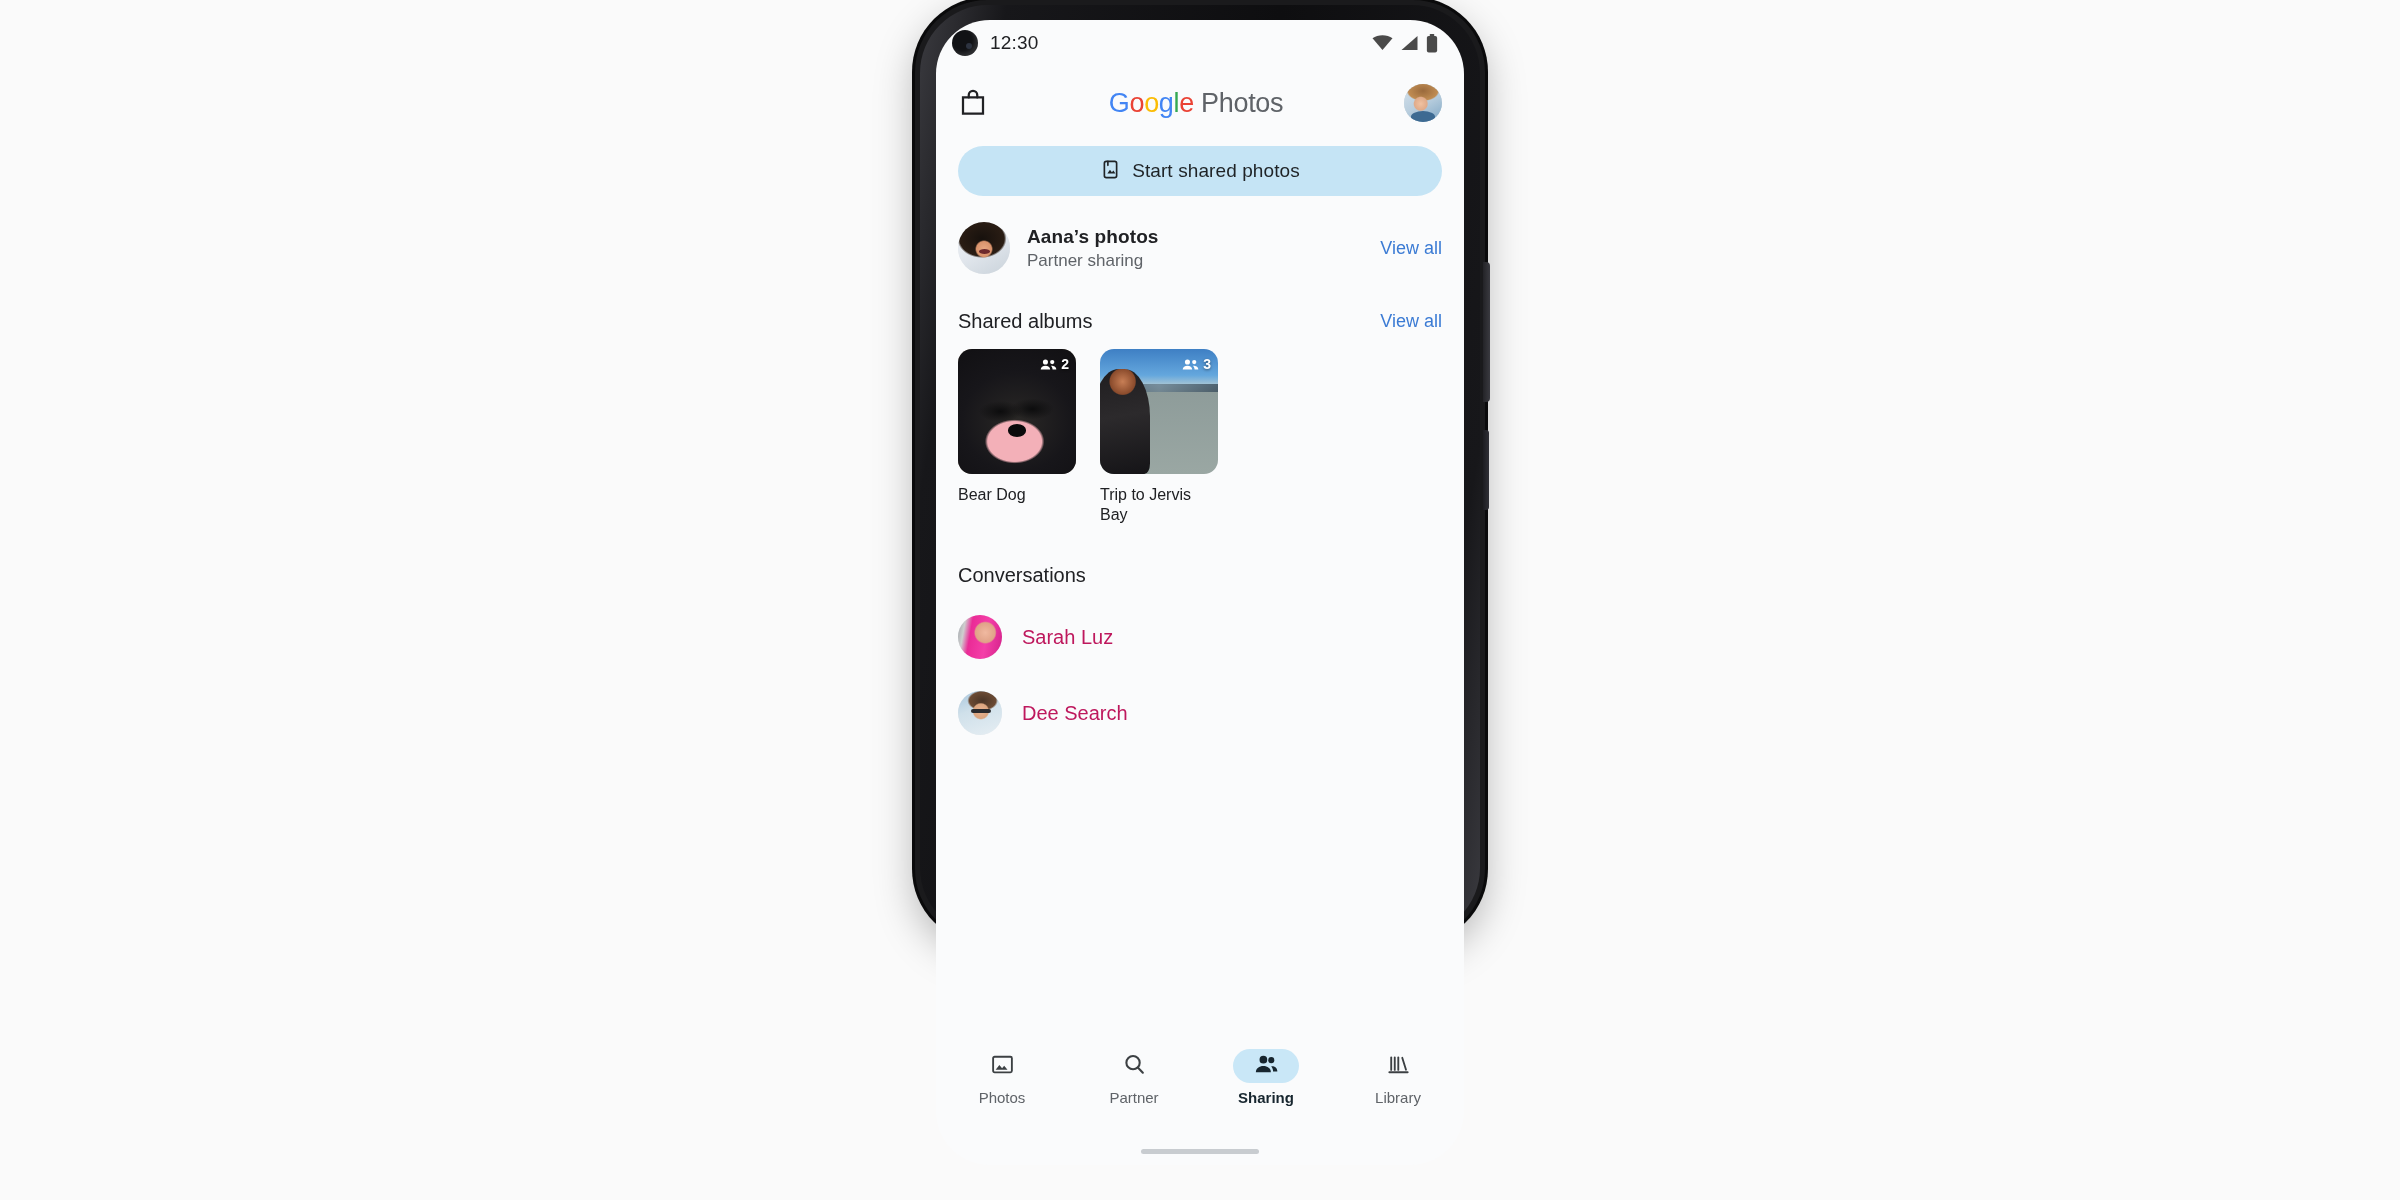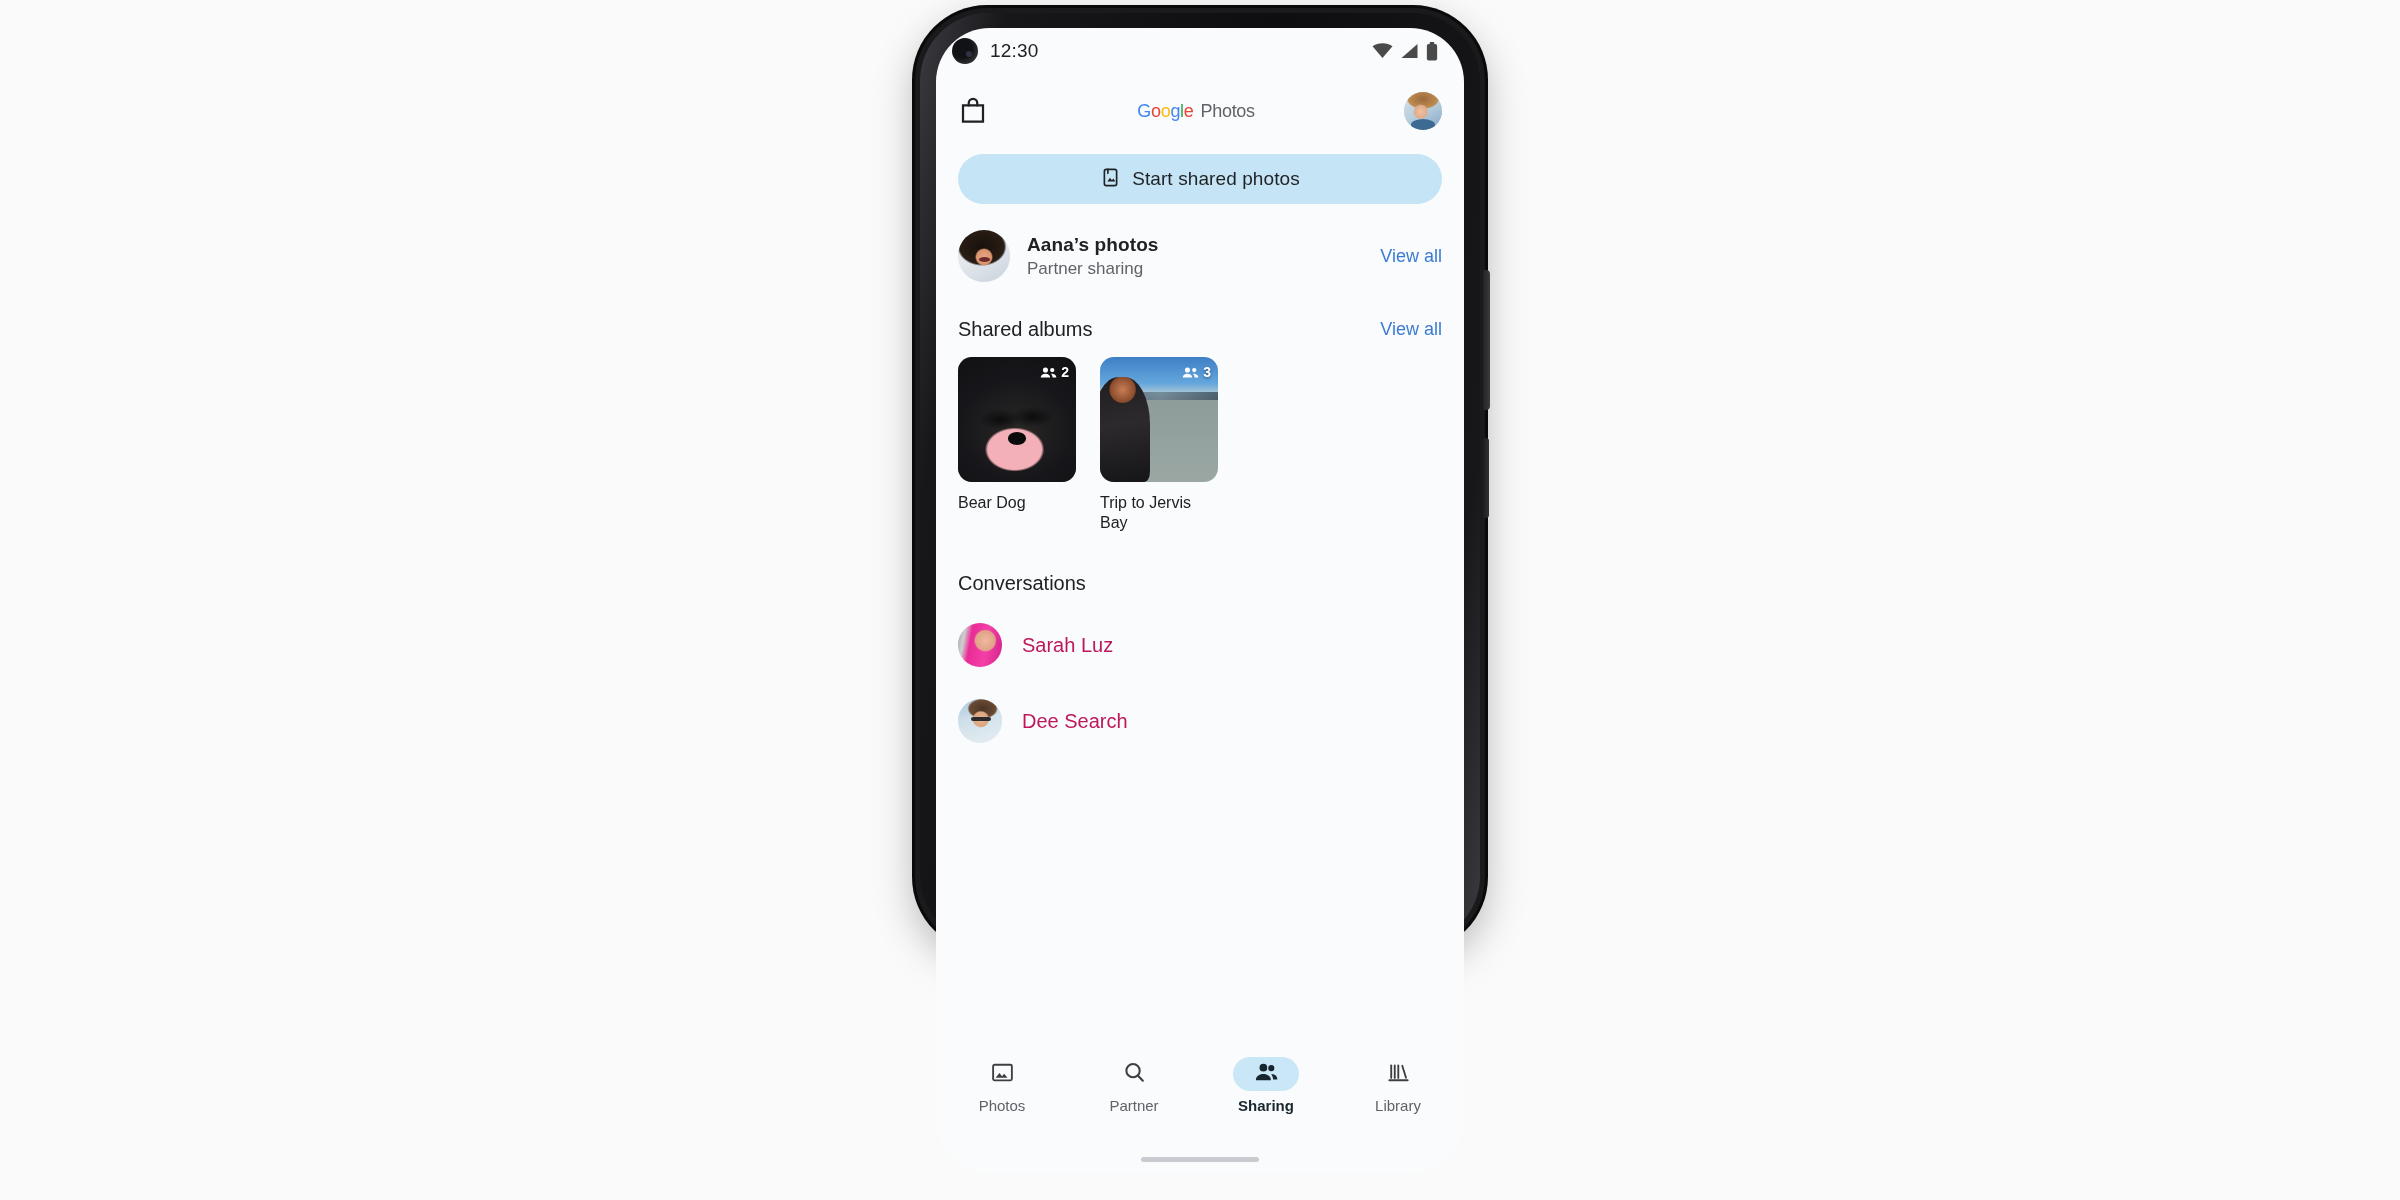--- a/index.html
+++ b/index.html
@@ -7,21 +7,21 @@
   body {
     background:#fafafa;
     font-family:"Liberation Sans", sans-serif;
     overflow:hidden;
     position:relative;
   }
 
   
   #phone-frame {
     position:absolute;
-    left:915px; top:8px;
+    left:915px; top:0;
     width:570px; height:941px;
     background:#1a1a1c;
     border-radius:72px;
     box-shadow:0 0 0 3px #0a0a0b, 0 14px 40px rgba(0,0,0,.28);
   }
   #phone-frame::before{
     content:"";
     position:absolute; inset:5px;
     border-radius:68px;
     background:linear-gradient(100deg,#3b3b40 0%,#17171a 12%,#0e0e10 50%,#17171a 88%,#3b3b40 100%);
@@ -84,21 +84,21 @@
   
   #app-bar{
     height:74px;
     display:flex; align-items:center;
     padding:0 22px;
   }
   #store-icon{ width:30px;height:30px;flex:0 0 auto; }
   #brand{
     flex:1 1 auto;
     text-align:center;
-    font-size:18px;
+    font-size:27px;
     letter-spacing:-.3px;
     white-space:nowrap;
   }
   #brand .g1{color:#4285F4;} #brand .o1{color:#EA4335;}
   #brand .o2{color:#FBBC05;} #brand .g2{color:#4285F4;}
   #brand .l{color:#34A853;} #brand .e{color:#EA4335;}
   #brand .word2{color:#5f6368; margin-left:7px;}
   #avatar-top{
     width:38px;height:38px;border-radius:50%;
     flex:0 0 auto; overflow:hidden;

